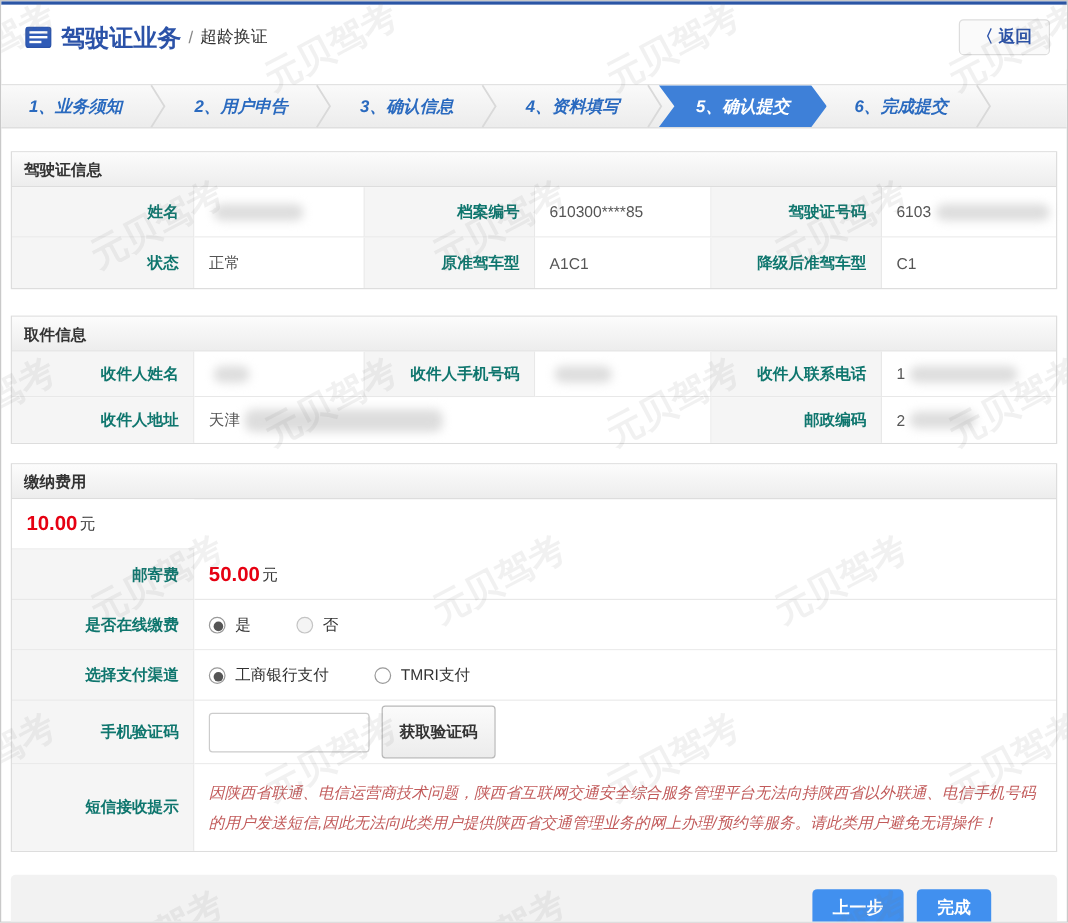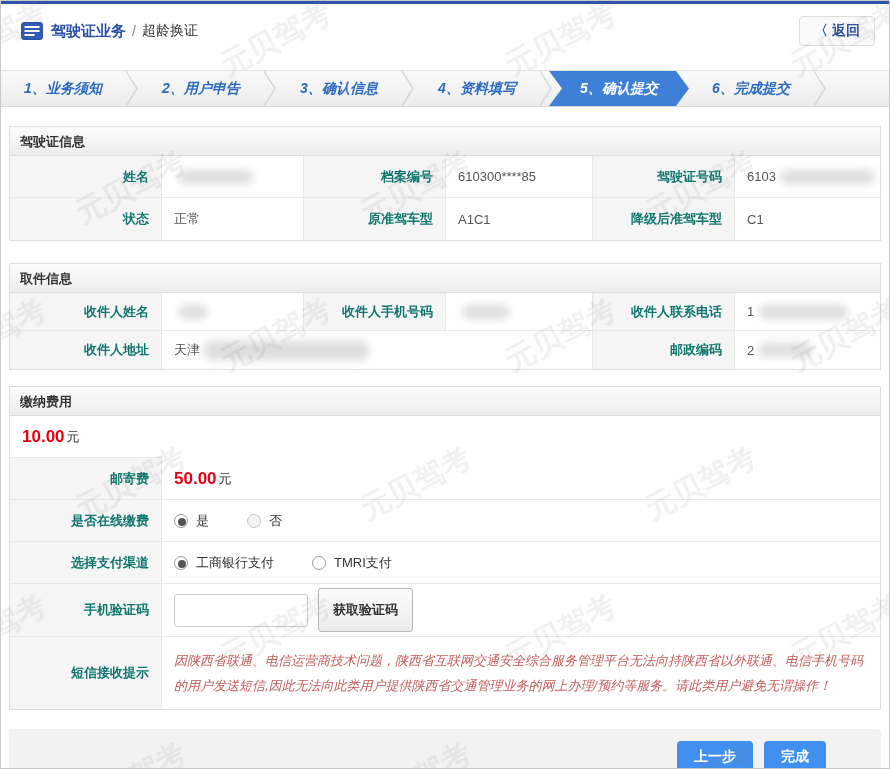--- a/index.html
+++ b/index.html
@@ -8,21 +8,21 @@
   .page { position:relative; width:890px; height:769px; border:1px solid #c9c9c9; background:#fff; overflow:hidden; }
   .topbar { height:3px; background:#2b55a5; }
 
   
   .wm-layer { position:absolute; inset:0; pointer-events:none; overflow:hidden; z-index:5; }
   .wm { position:absolute; font-size:30px; font-weight:bold; color:rgba(120,120,120,0.10); transform:rotate(-28deg); white-space:nowrap; }
 
   
   .hdr { height:54px; display:flex; align-items:center; padding:0 14px 0 20px; background:#fff; position:relative; z-index:2; }
   .hdr-icon { display:inline-flex; margin-right:8px; }
-  .hdr-title { color:#2b52a8; font-size:15px; font-weight:bold; }
+  .hdr-title { color:#2b52a8; font-size:20px; font-weight:bold; }
   .hdr-sep { color:#888; font-size:14px; margin:0 6px; }
   .hdr-sub { color:#333; font-size:14px; }
   .back-btn { margin-left:auto; background:#fafafa; border:1px solid #ddd; border-radius:4px; padding:5px 14px; color:#2b52a8; font-size:14px; font-weight:bold; cursor:pointer; display:flex; align-items:center; gap:4px; }
   .back-chev { font-size:14px; font-weight:bold; }
 
   
   .steps { margin-top:12px; height:37px; background:linear-gradient(#fafafa,#ececec); border-top:1px solid #e2e2e2; border-bottom:1px solid #d8d8d8; display:flex; align-items:stretch; position:relative; z-index:2; }
   .step { width:124px; display:flex; align-items:center; justify-content:center; font-size:14px; font-weight:bold; font-style:italic; color:#2a6abf; }
   .step.active { width:140px; background:#3e80d8; color:#fff; clip-path:polygon(0 0, calc(100% - 13px) 0, 100% 50%, calc(100% - 13px) 100%, 0 100%, 13px 50%); margin-left:-4px; }
   .sep-chev { width:14px; align-self:center; }

